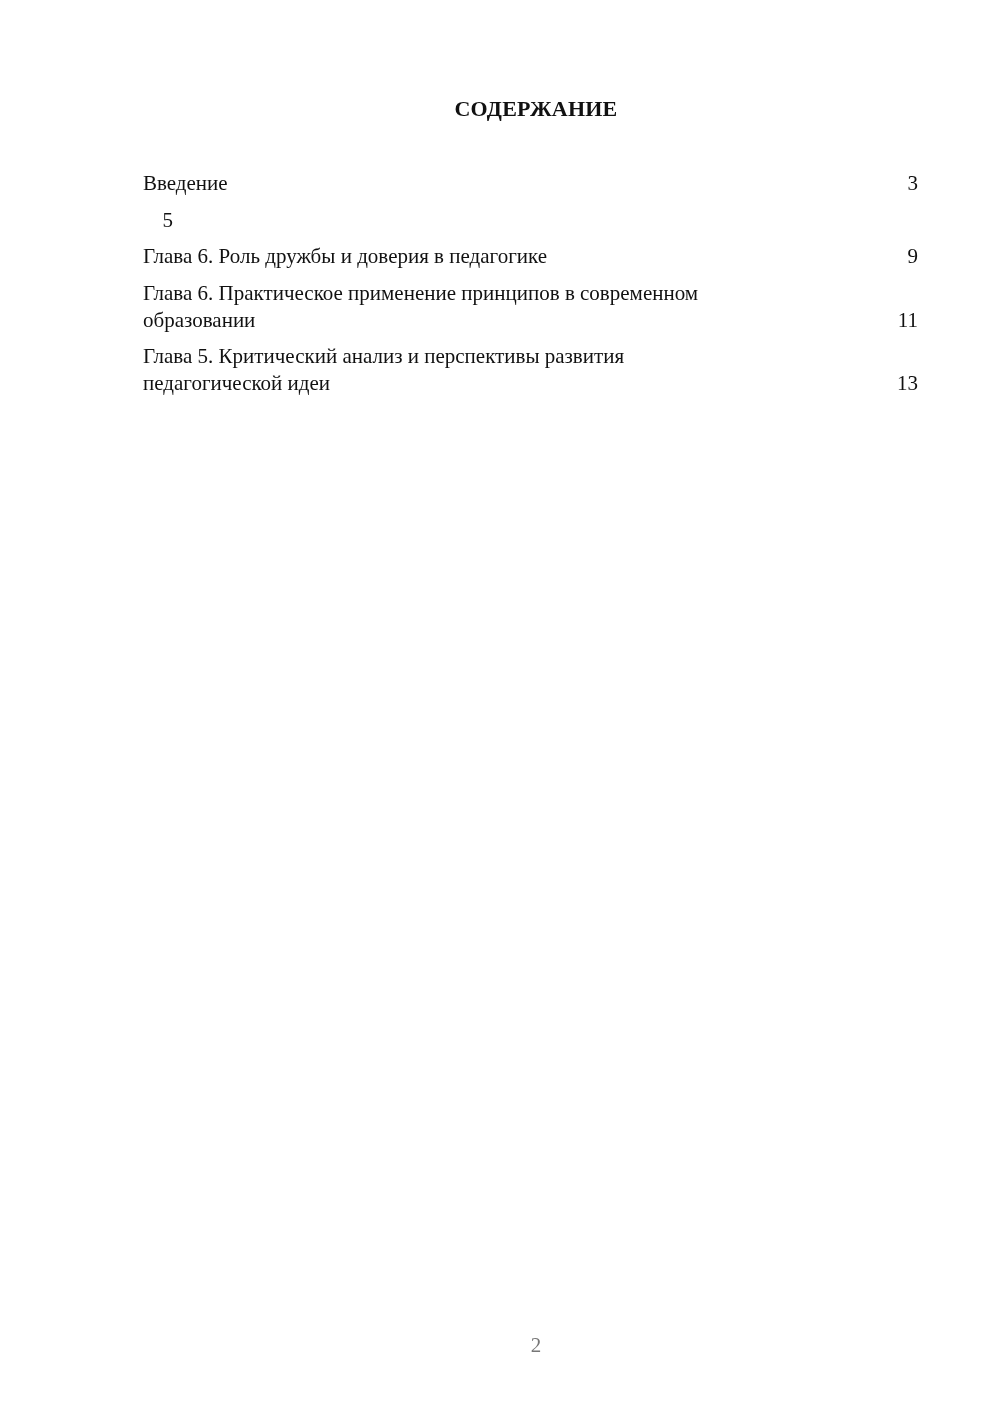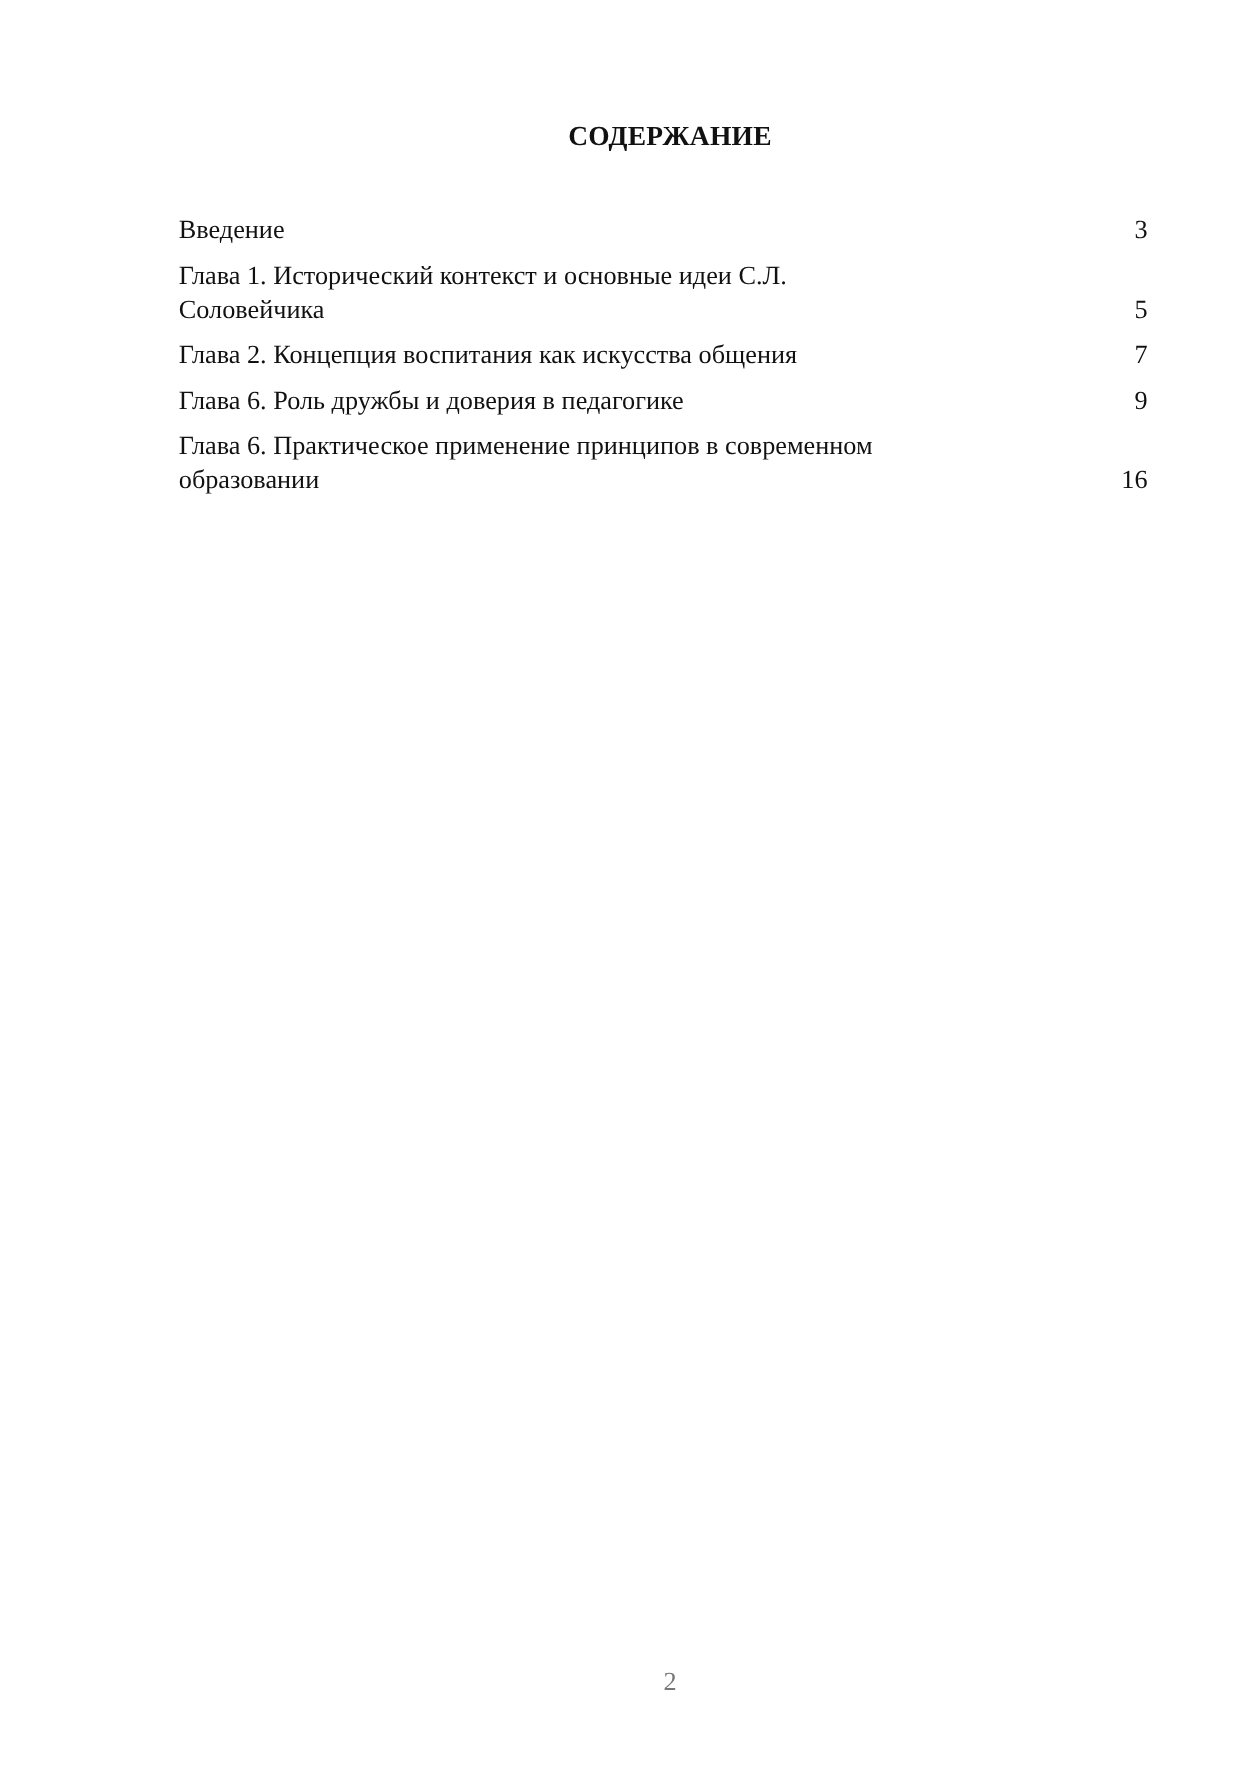--- a/index.html
+++ b/index.html
@@ -56,30 +56,29 @@
 <body>
 
 <div class="page-title">СОДЕРЖАНИЕ</div>
 
 <div class="toc">
   <div class="toc-row">
     <span class="toc-label">Введение</span>
     <span class="toc-page">3</span>
   </div>
   <div class="toc-row">
-    <span class="toc-label" style="max-width:600px">Глава 1. Исторический контекст и основные идеи С.Л. Соловейчика</span>
     <span class="toc-page">5</span>
-  </div>
-  <div class="toc-row">
-    <span class="toc-label">Глава 2. Концепция воспитания как искусства общения</span>
-    <span class="toc-page">7</span>
   </div>
   <div class="toc-row">
     <span class="toc-label">Глава 6. Роль дружбы и доверия в педагогике</span>
     <span class="toc-page">9</span>
   </div>
   <div class="toc-row">
     <span class="toc-label" style="max-width:670px">Глава 6. Практическое применение принципов в современном образовании</span>
-    <span class="toc-page">16</span>
+    <span class="toc-page">11</span>
+  </div>
+  <div class="toc-row">
+    <span class="toc-label" style="max-width:590px">Глава 5. Критический анализ и перспективы развития педагогической идеи</span>
+    <span class="toc-page">13</span>
   </div>
 </div>
 
 <div class="page-number">2</div>
 
 </body></html>

